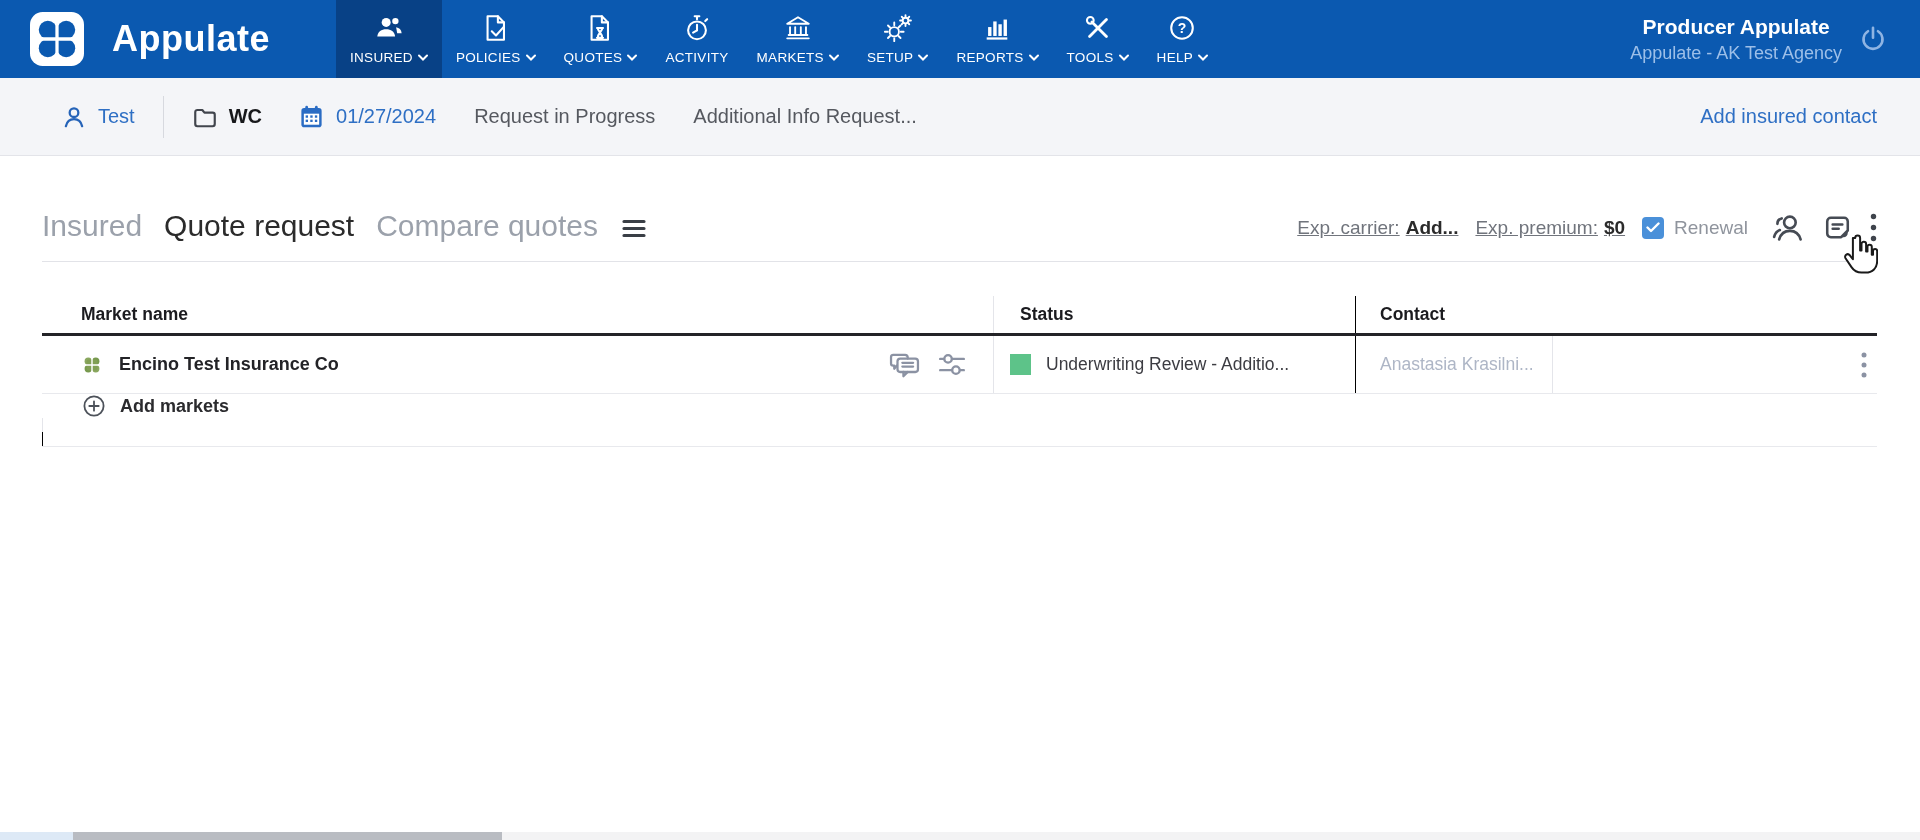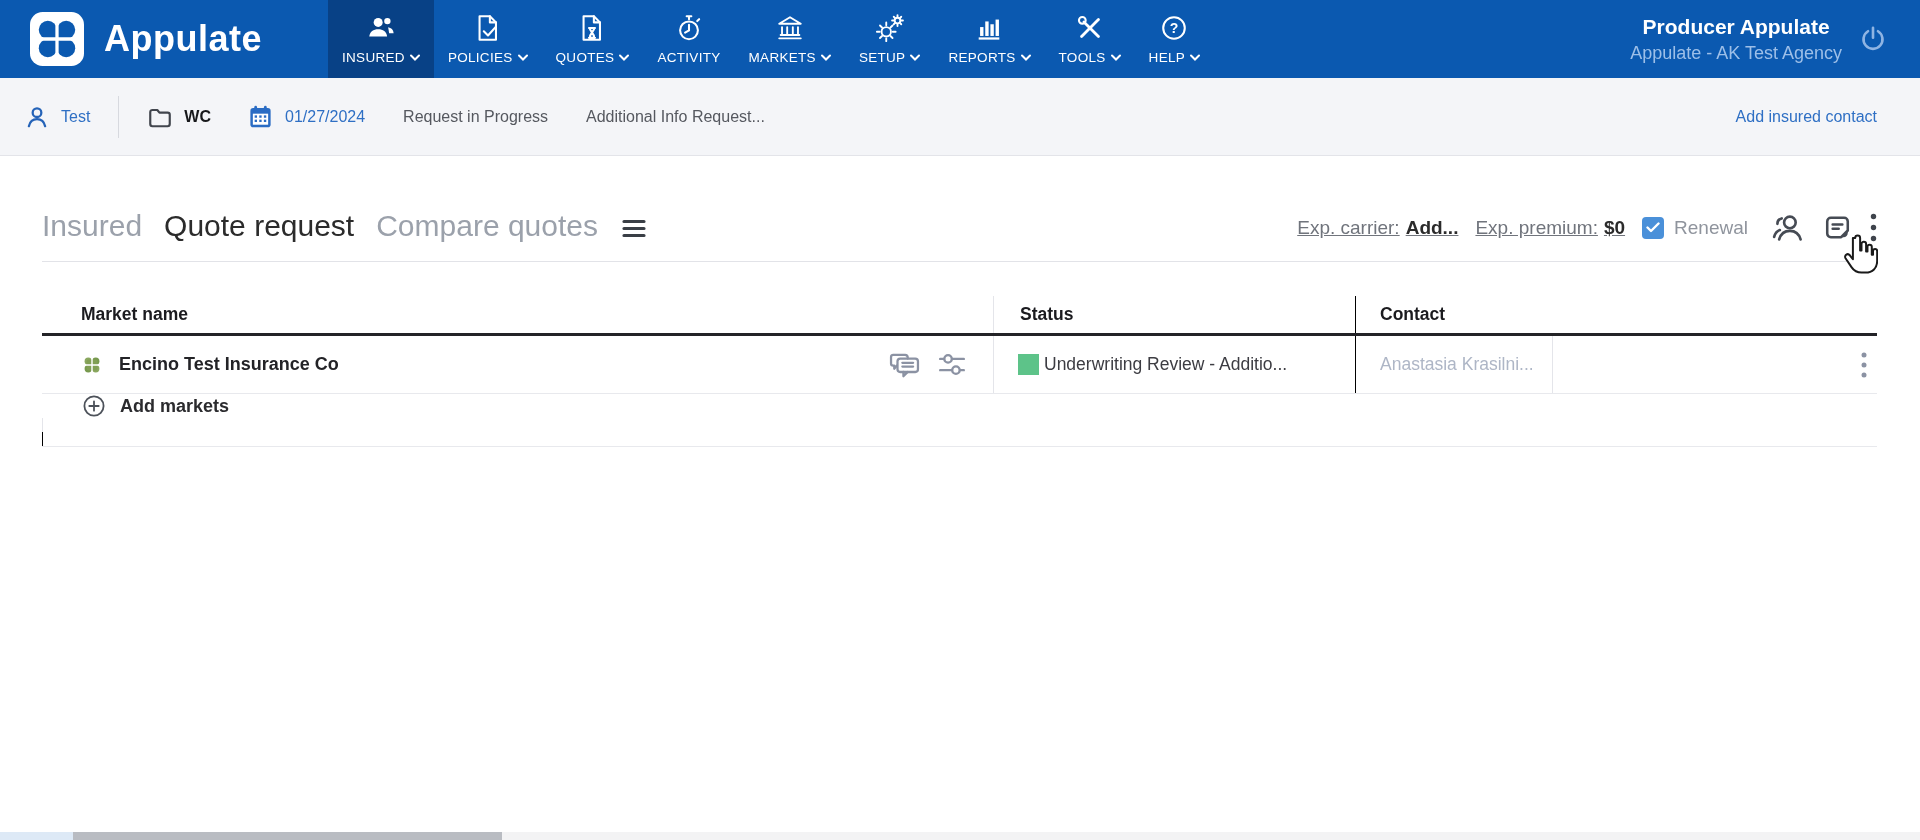--- a/index.html
+++ b/index.html
@@ -6,36 +6,36 @@
   html,body { width:1920px; height:840px; }
   body {
     font-family:"Liberation Sans", sans-serif;
     background:#ffffff; position:relative; overflow:hidden;
     -webkit-font-smoothing:antialiased;
   }
   svg { display:block; }
 
   
   .topnav { height:78px; background:#0b59b0; display:flex; align-items:stretch; }
-  .brand { display:flex; align-items:center; gap:20px; padding-left:30px; }
+  .brand { display:flex; align-items:center; gap:28px; padding-left:30px; }
   .logo-tile { width:54px; height:54px; }
   .brand-name { color:#fff; font-size:36px; font-weight:bold; letter-spacing:.5px; }
   .nav-items { display:flex; margin-left:66px; }
   .nav-item { display:flex; flex-direction:column; align-items:center; justify-content:center;
               gap:7px; padding:0 14px; min-width:72px; cursor:pointer; }
   .nav-item.active { background:#084186; }
   .nav-label { color:#fff; font-size:13.5px; letter-spacing:.3px; display:flex; align-items:center; gap:5px; white-space:nowrap; }
   .nav-user { margin-left:auto; display:flex; align-items:center; gap:16px; padding-right:32px; }
   .nav-user-text { text-align:center; }
   .nav-user-name { color:#fff; font-weight:bold; font-size:21px; }
   .nav-user-agency { color:#9dbfe8; font-size:18px; margin-top:4px; }
 
   
   .insured-bar { height:78px; background:#f4f5f8; border-bottom:1px solid #e3e4e9;
-                 display:flex; align-items:center; padding:0 43px 0 24px; font-size:16px; color:#55585f; }
+                 display:flex; align-items:center; padding:0 43px 0 61px; font-size:20px; color:#55585f; }
   .ib-item { display:flex; align-items:center; gap:11px; white-space:nowrap; }
   .ib-link { color:#2e6fc4; cursor:pointer; }
   .ib-divider { width:1px; height:42px; background:#d7d9df; margin:0 28px; }
   .ib-lob { color:#17181b; font-weight:bold; }
   .ib-status { margin-left:38px; }
   .ib-spacer { flex:1; }
 
   
   .content { padding:0 43px 0 42px; }
   .tabs-row { display:flex; align-items:flex-end; height:106px; padding-bottom:18px;
@@ -58,21 +58,21 @@
             font-weight:bold; font-size:17.5px; color:#1b1b1f; }
   .t-row  { display:flex; height:58px; border-bottom:1px solid #e8e9ed; }
   .t-row.add-row { height:53px;flex-direction:column; }
   .cell { display:flex; align-items:center; height:100%; }
   .col-market  { width:951px; padding-left:39px; }
   .col-status  { width:362px; border-left:1px solid #e4e5ea; }
   .col-contact { width:197px; border-left:1px solid #000000; padding-left:24px; }
   .col-action  { flex:1;      border-left:1px solid #e4e5ea; }
   .t-head .col-status { padding-left:26px; }
   .t-head .col-action { padding-left:10px; }
-  .t-row .col-status  { padding-left:24px; gap:5px; color:#3c3c42; font-size:17.5px; }
+  .t-row .col-status  { padding-left:16px; gap:15px; color:#3c3c42; font-size:17.5px; }
   .t-row .col-action  { justify-content:flex-end; padding-right:10px; }
   .market-cell { gap:16px; color:#232327; font-weight:600; }
   .row-icons { margin-left:auto; display:flex; align-items:center; gap:16px; padding-right:26px; }
   .status-square { width:21px; height:21px; background:#5dc389; flex:none; }
   .contact-name { color:#aeb6c6; font-size:17.5px; }
   .add-cell { gap:14px; color:#2b2b2e; font-weight:600; cursor:pointer; }
 
   
   .hscroll { position:absolute; left:0; right:0; bottom:0; height:8px; background:#f3f3f4; }
   .hscroll-corner { position:absolute; left:0; top:0; width:73px; height:8px; background:#dde9f6; }

